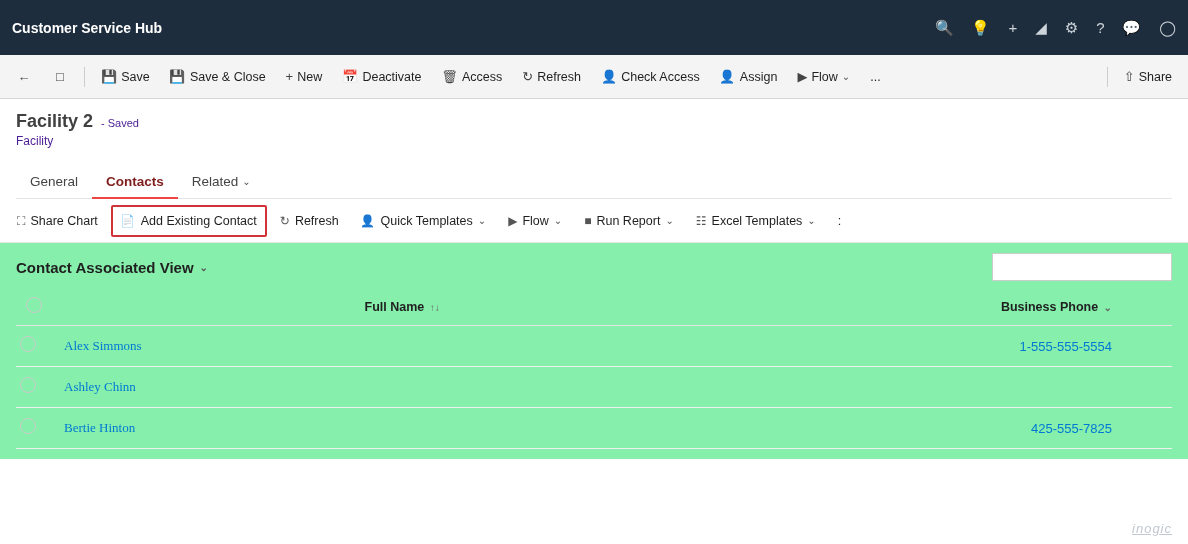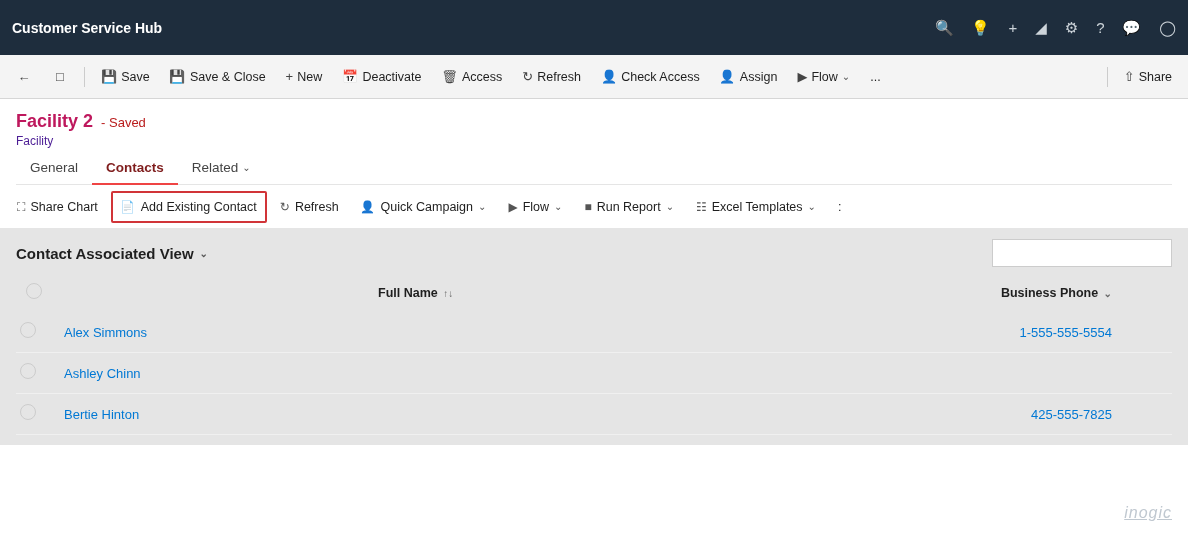--- a/index.html
+++ b/index.html
@@ -87,38 +87,38 @@
       background: #fff;
     }
     .page-title-row {
       display: flex;
       align-items: baseline;
       gap: 8px;
     }
     .page-title {
       font-size: 18px;
       font-weight: 600;
-      color: #be185d;
+      color: #404040;
     }
     .page-saved {
-      font-size: 13px;
-      color: #b91c1c;
+      font-size: 11px;
+      color: #4c1d95;
     }
     .page-subtitle {
       font-size: 12px;
       color: #4c1d95;
       margin-top: 2px;
     }
 
     
     .tabs {
       display: flex;
       align-items: flex-end;
       gap: 0;
-      margin-top: 4px;
+      margin-top: 18px;
       border-bottom: 1px solid #e5e5e5;
     }
     .tab {
       padding: 8px 14px;
       font-size: 13.5px;
       color: #444;
       cursor: pointer;
       border-bottom: 2px solid transparent;
       margin-bottom: -1px;
     }
@@ -158,21 +158,21 @@
       white-space: nowrap;
     }
     .sub-cmd-btn.highlighted {
       border: 2px solid #d13438;
     }
     .sub-cmd-icon { font-size: 12px; color: #555; }
 
     
     .content-area {
       padding: 10px 16px;
-      background: #e5e5e5;
+      background: #86efac;
     }
     .view-header {
       display: flex;
       align-items: center;
       justify-content: space-between;
       margin-bottom: 8px;
     }
     .view-title {
       display: flex;
       align-items: center;
@@ -219,39 +219,40 @@
       color: #1f1f1f;
     }
     .td-check {
       width: 36px;
       padding: 10px 4px;
     }
     .td-link {
       color: #0078d4;
       cursor: pointer;
       text-decoration: none;
+      font-family: Liberation Serif, serif;
     }
     .td-phone {
       color: #0078d4;
       cursor: pointer;
     }
     .checkbox-circle {
       width: 16px;
       height: 16px;
       border: 1px solid #ccc;
       border-radius: 50%;
       display: inline-block;
     }
 
     
     .watermark {
       position: absolute;
-      bottom: 22px;
+      bottom: 8px;
       right: 16px;
-      font-size: 16px;
+      font-size: 13px;
       color: #c0c8d0;
       font-style: italic;
       letter-spacing: 1px;
       text-decoration: underline;
     }
 
     
     .sort-icon { font-size: 10px; color: #666; margin-left: 2px; }
     .chevron-icon { font-size: 10px; color: #555; }
   </style>
@@ -348,21 +349,21 @@
   <button class="sub-cmd-btn highlighted">
     <span class="sub-cmd-icon">📄</span>
     <span>Add Existing Contact</span>
   </button>
   <button class="sub-cmd-btn">
     <span class="sub-cmd-icon">↻</span>
     <span>Refresh</span>
   </button>
   <button class="sub-cmd-btn">
     <span class="sub-cmd-icon">👤</span>
-    <span>Quick Campaign</span>
+    <span>Quick Templates</span>
     <span class="chevron-icon">⌄</span>
   </button>
   <button class="sub-cmd-btn">
     <span class="sub-cmd-icon">▶</span>
     <span>Flow</span>
     <span class="chevron-icon">⌄</span>
   </button>
   <button class="sub-cmd-btn">
     <span class="sub-cmd-icon">■</span>
     <span>Run Report</span>

